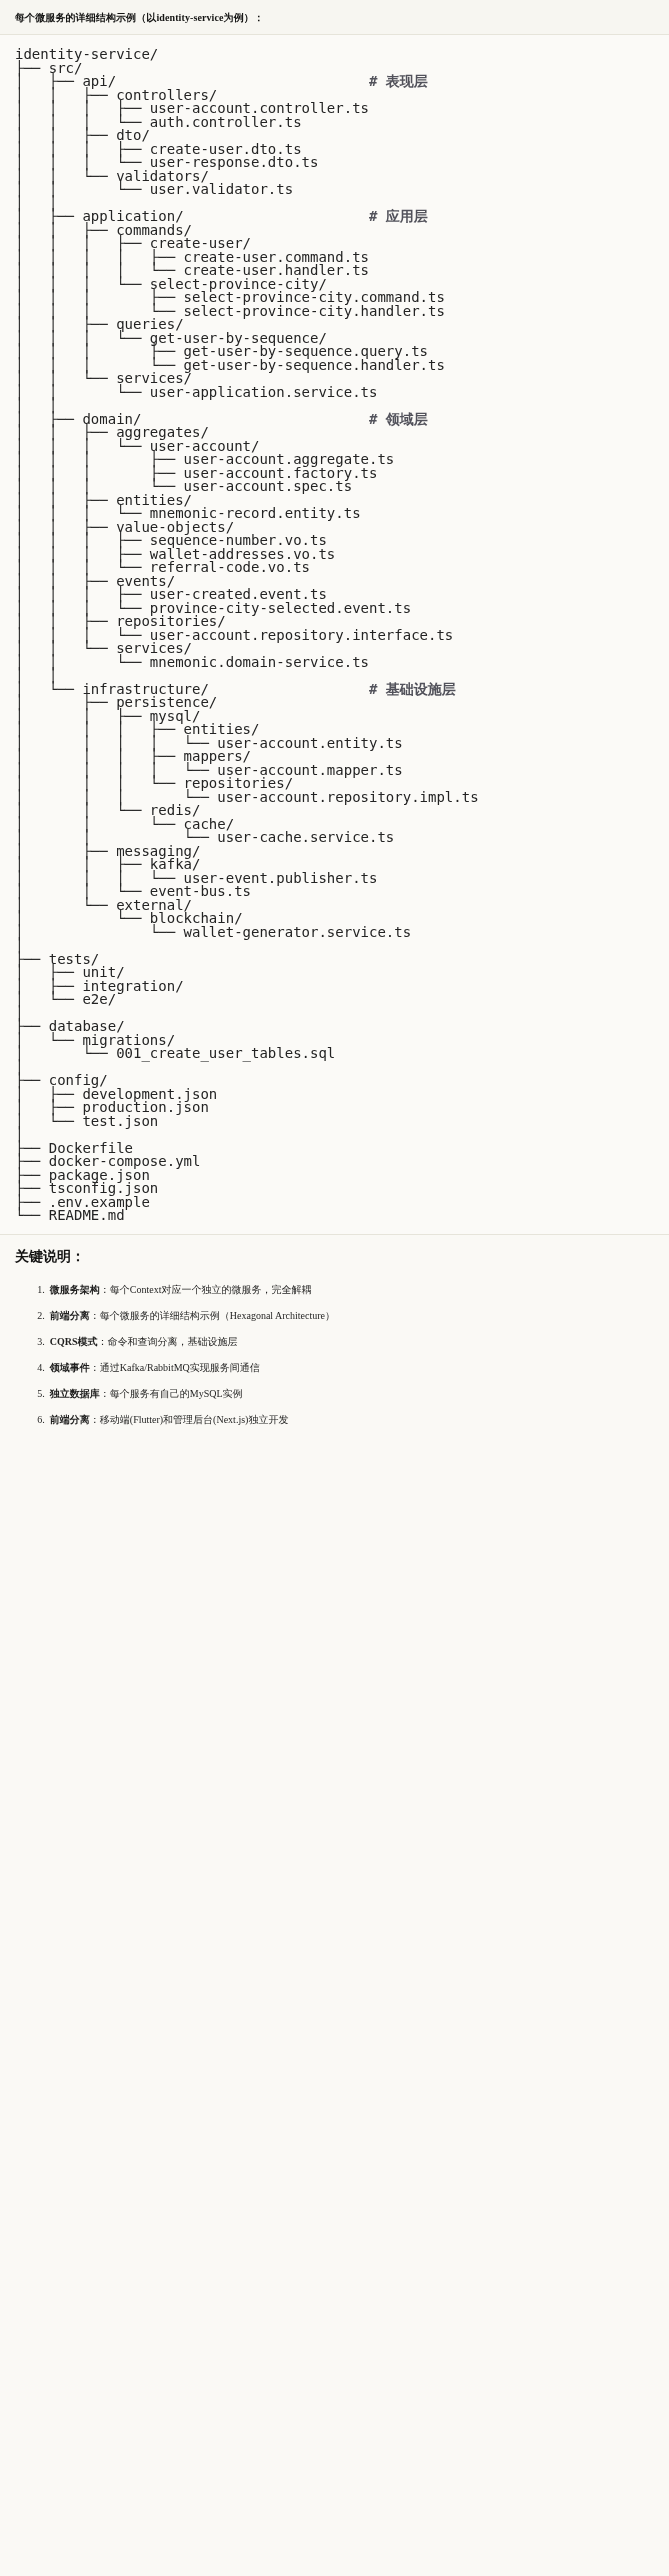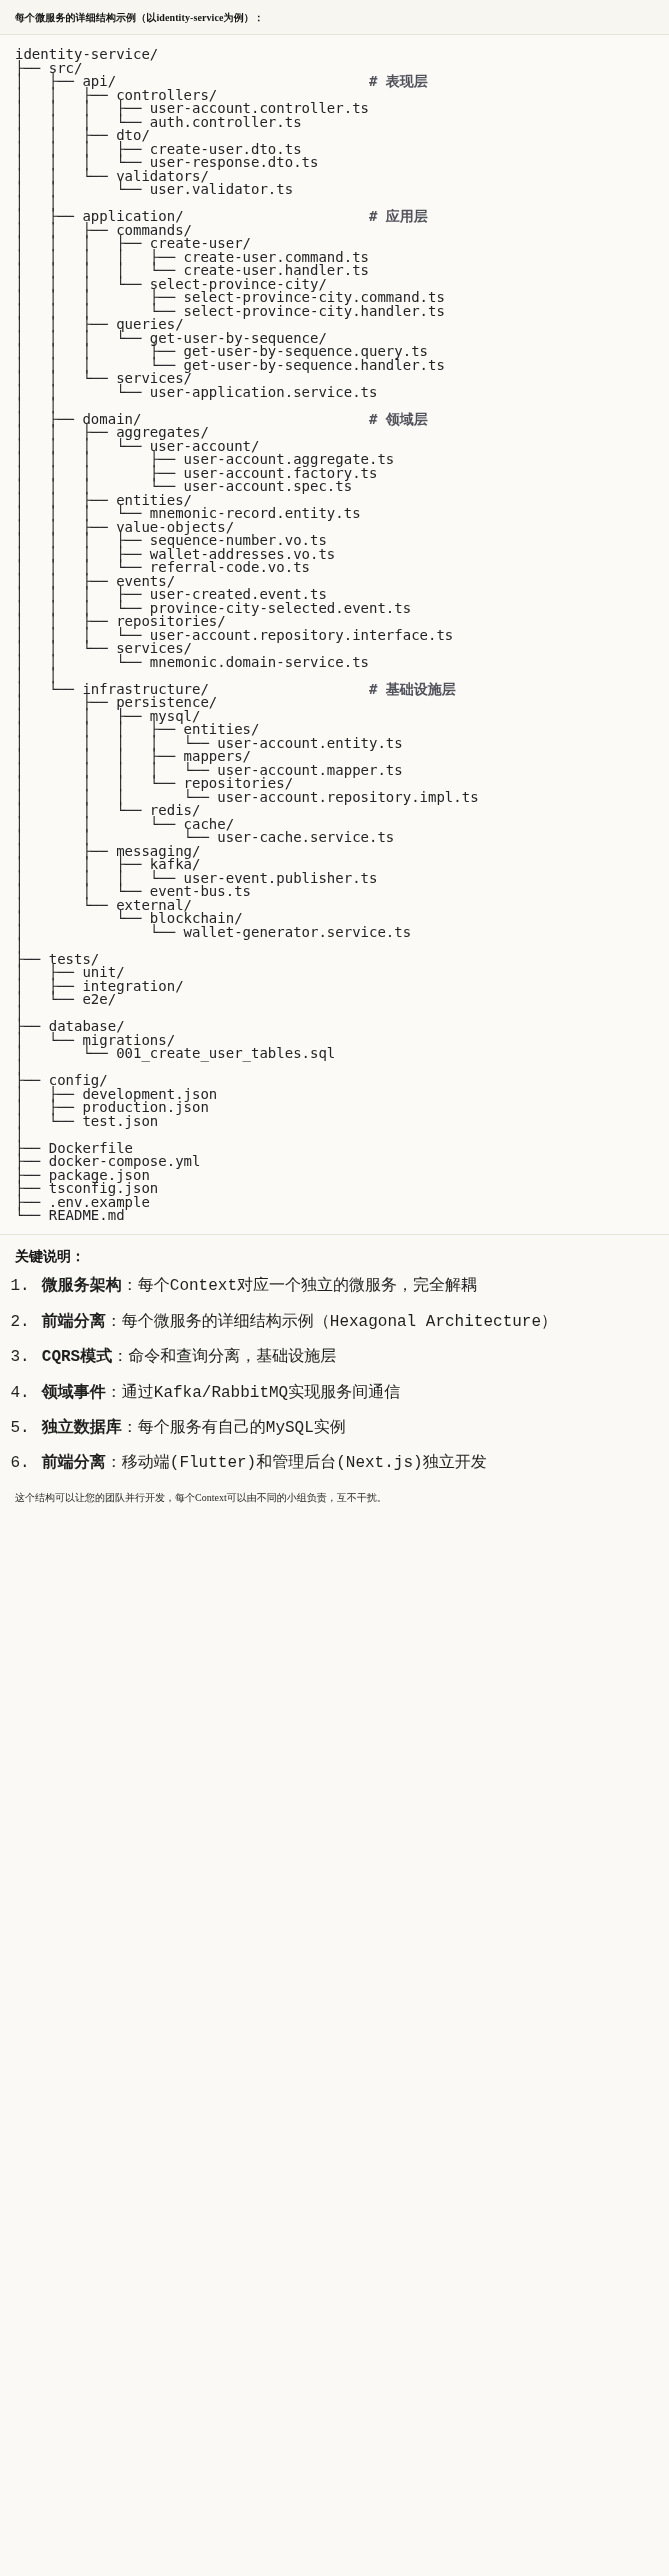--- a/index.html
+++ b/index.html
@@ -62,24 +62,24 @@
     background: #faf9f5;
   }
   .kp-title {
     font-family: "Liberation Serif", "DejaVu Serif", serif;
     font-weight: bold;
     font-size: 14px;
     color: #141413;
     margin: 0 0 8.8px 0;
   }
   ol.kp-list {
-    margin: 8px;
+    margin: 16px;
     padding: 0 0 0 16.3px;
-    font-family: Liberation Mono, monospace;
-    font-size: 16px;
+    font-family: Liberation Serif, serif;
+    font-size: 10px;
     line-height: 1.55;
     color: #1f1f1e;
   }
   ol.kp-list > li {
     margin: 0 0 10.6px 0;
     padding-left: 2.5px;
   }
   ol.kp-list > li:last-child { margin-bottom: 0; }
   .kp-label {
     font-weight: bold;
@@ -211,17 +211,16 @@
         <span class="kp-label">领域事件</span><span class="kp-sep">：</span><span class="kp-text">通过Kafka/RabbitMQ实现服务间通信</span>
       </li>
       <li>
         <span class="kp-label">独立数据库</span><span class="kp-sep">：</span><span class="kp-text">每个服务有自己的MySQL实例</span>
       </li>
       <li>
         <span class="kp-label">前端分离</span><span class="kp-sep">：</span><span class="kp-text">移动端(Flutter)和管理后台(Next.js)独立开发</span>
       </li>
     </ol>
 
-    <p class="closing">这个结构可以让您的团队并行开发，每个Context可以由不同的小组负责，互不干扰。</p>
   </section>
 
 </div>
 
 
 </body></html>

